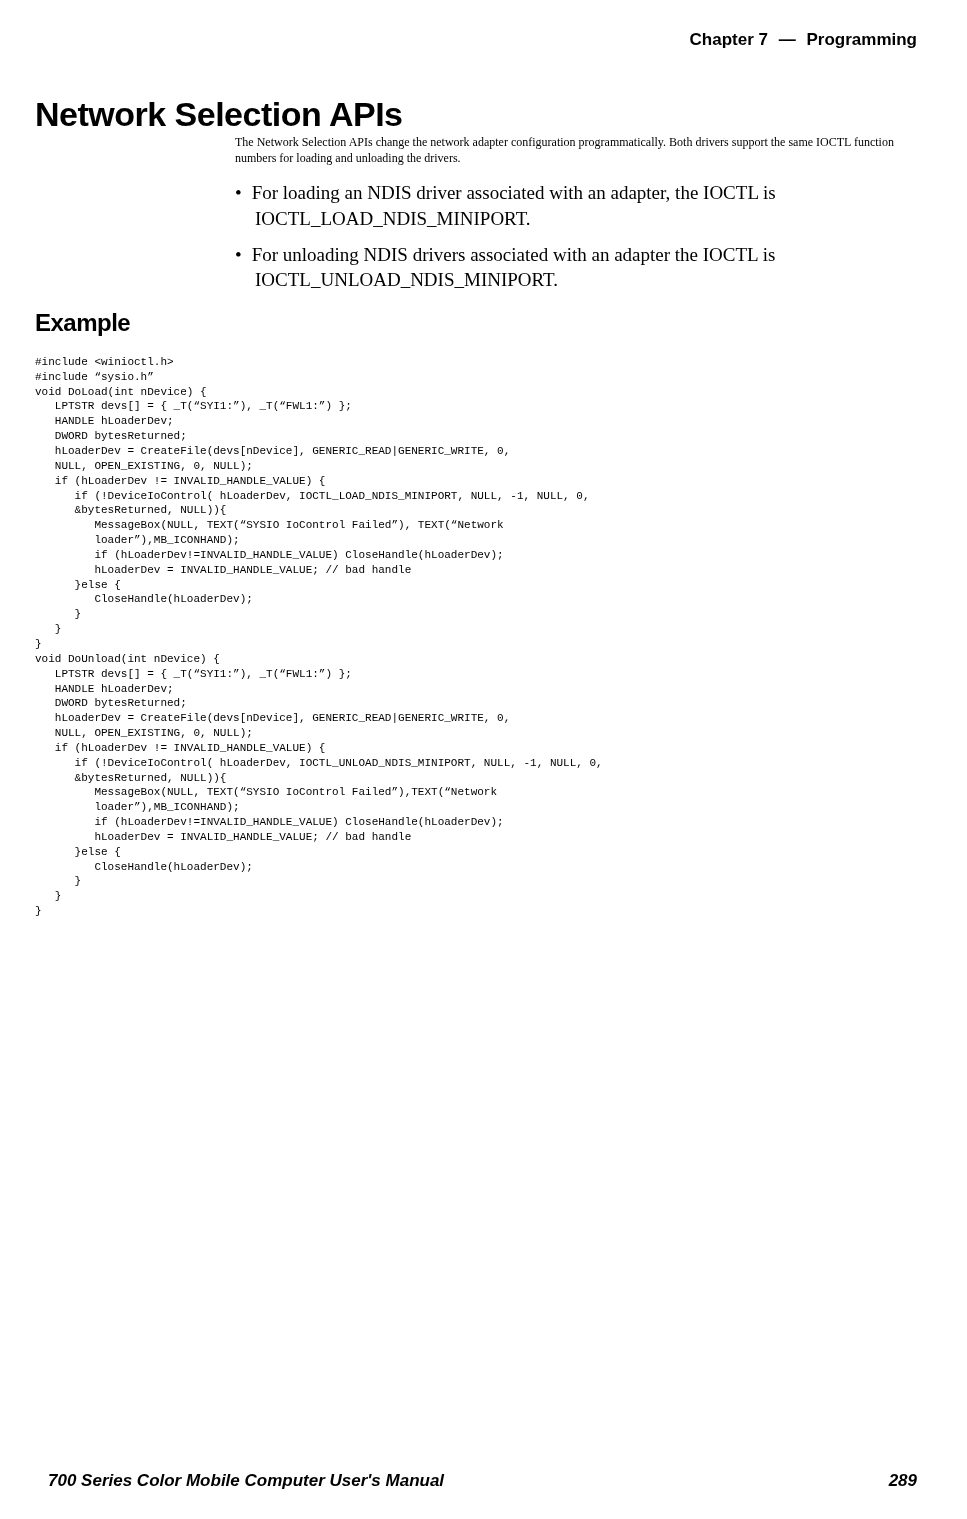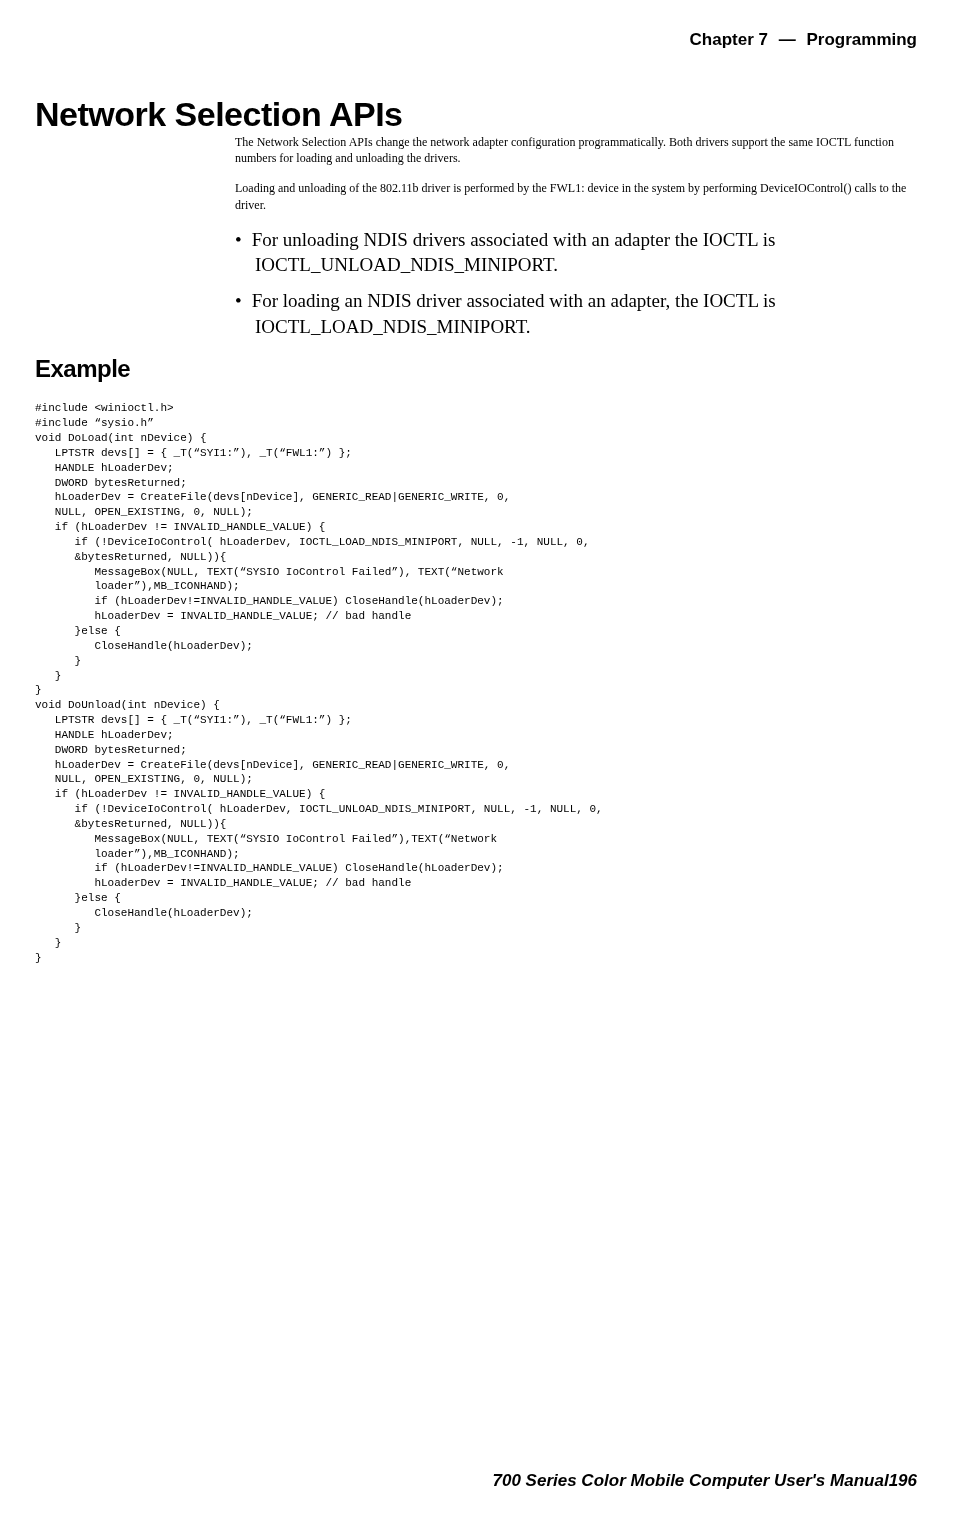--- a/index.html
+++ b/index.html
@@ -76,47 +76,46 @@
     pre.code-block {
       font-family: 'Courier New', Courier, monospace;
       font-size: 11px;
       line-height: 1.35;
       white-space: pre;
       margin-top: 18px;
     }
     .footer {
       position: absolute;
       bottom: 28px;
-      left: 40px;
+      left: 48px;
       right: 50px;
       display: flex;
-      justify-content: flex-end;
+      justify-content: space-between;
       font-family: Arial, Helvetica, sans-serif;
       font-weight: bold;
       font-style: italic;
       font-size: 17px;
     }
   </style>
 </head>
 <body>
 
 <div class="header-line">
   <span class="header-chapter">Chapter 7</span>
   <span class="header-sep">—</span>
   <span class="header-topic">Programming</span>
 </div>
 
 <h1 class="section-title">Network Selection APIs</h1>
 
 <div class="body-block">
   <p class="body-text">The Network Selection APIs change the network adapter configuration programmatically. Both drivers support the same IOCTL function numbers for loading and unloading the drivers.</p>
-  <p class="body-text">Loading and unloading of the 802.11b driver is performed by the FWL1: device in the system by performing DeviceIOControl() calls to the driver.</p>
   <ul class="bullets">
+    <li>For loading an NDIS driver associated with an adapter, the IOCTL is IOCTL_LOAD_NDIS_MINIPORT.</li>
     <li>For unloading NDIS drivers associated with an adapter the IOCTL is IOCTL_UNLOAD_NDIS_MINIPORT.</li>
-    <li>For loading an NDIS driver associated with an adapter, the IOCTL is IOCTL_LOAD_NDIS_MINIPORT.</li>
   </ul>
 </div>
 
 <h2 class="subheading">Example</h2>
 
 <pre class="code-block">#include &lt;winioctl.h&gt;
 #include “sysio.h”
 void DoLoad(int nDevice) {
    LPTSTR devs[] = { _T(“SYI1:”), _T(“FWL1:”) };
    HANDLE hLoaderDev;
@@ -149,14 +148,14 @@
          if (hLoaderDev!=INVALID_HANDLE_VALUE) CloseHandle(hLoaderDev);
          hLoaderDev = INVALID_HANDLE_VALUE; // bad handle
       }else {
          CloseHandle(hLoaderDev);
       }
    }
 }</pre>
 
 <div class="footer">
   <span>700 Series Color Mobile Computer User's Manual</span>
-  <span>196</span>
+  <span>289</span>
 </div>
 
 </body></html>

